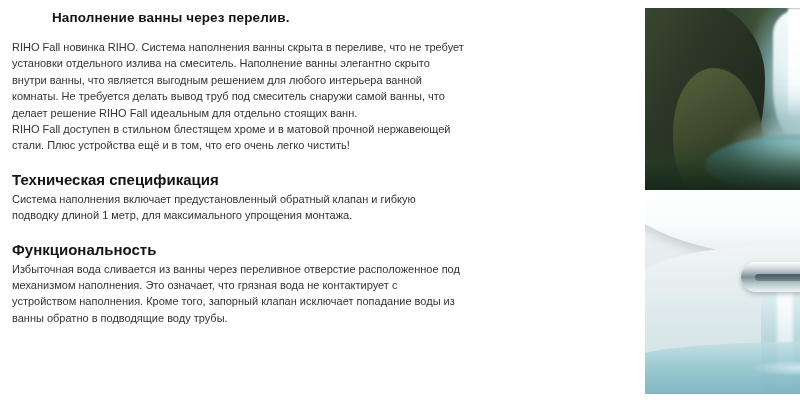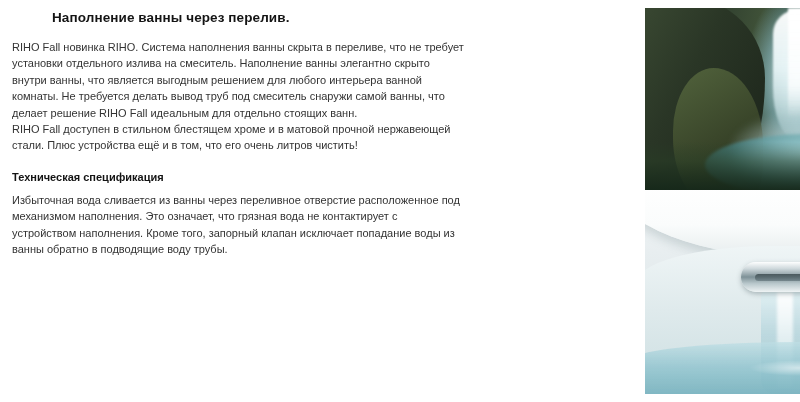--- a/index.html
+++ b/index.html
@@ -41,21 +41,21 @@
     font-size: 11px;
     line-height: 16.4px;
     color: #333333;
     margin: 0 0 11px 0;
     text-align: left;
   }
   p.body-text.tight {
     margin-bottom: 0;
   }
   .section-head {
-    font-size: 11px;
+    font-size: 15px;
     font-weight: bold;
     color: #141414;
     margin: 0 0 3px 0;
   }
   .spacer-xs { height: 6px; }
 
   
   .image-col {
     position: absolute;
     right: 0;
@@ -211,28 +211,30 @@
 </style>
 </head>
 <body>
 
 <div class="page">
 
   <div class="text-col">
     <div class="title">Наполнение ванны через перелив.</div>
 
     <p class="body-text tight">RIHO Fall новинка RIHO. Система наполнения ванны скрыта в переливе, что не требует установки отдельного излива на смеситель. Наполнение ванны элегантно скрыто внутри ванны, что является выгодным решением для любого интерьера ванной комнаты. Не требуется делать вывод труб под смеситель снаружи самой ванны, что делает решение RIHO Fall идеальным для отдельно стоящих ванн.</p>
-    <p class="body-text">RIHO Fall доступен в стильном блестящем хроме и в матовой прочной нержавеющей стали. Плюс устройства ещё и в том, что его очень литров чистить!</p>
+    <p class="body-text">RIHO Fall доступен в стильном блестящем хроме и в матовой прочной нержавеющей стали. Плюс устройства ещё и в том, что его очень легко чистить!</p>
 
     <div class="spacer-xs"></div>
 
     <div class="section-head">Техническая спецификация</div>
+    <p class="body-text">Система наполнения включает предустановленный обратный клапан и гибкую подводку длиной 1 метр, для максимального упрощения монтажа.</p>
 
     <div class="spacer-xs"></div>
 
+    <div class="section-head">Функциональность</div>
     <p class="body-text">Избыточная вода сливается из ванны через переливное отверстие расположенное под механизмом наполнения. Это означает, что грязная вода не контактирует с устройством наполнения. Кроме того, запорный клапан исключает попадание воды из ванны обратно в подводящие воду трубы.</p>
   </div>
 
   <div class="image-col">
     <div class="photo">
 
       <div class="scene-top">
         <div class="rock-left"></div>
         <div class="rock-left2"></div>
 

